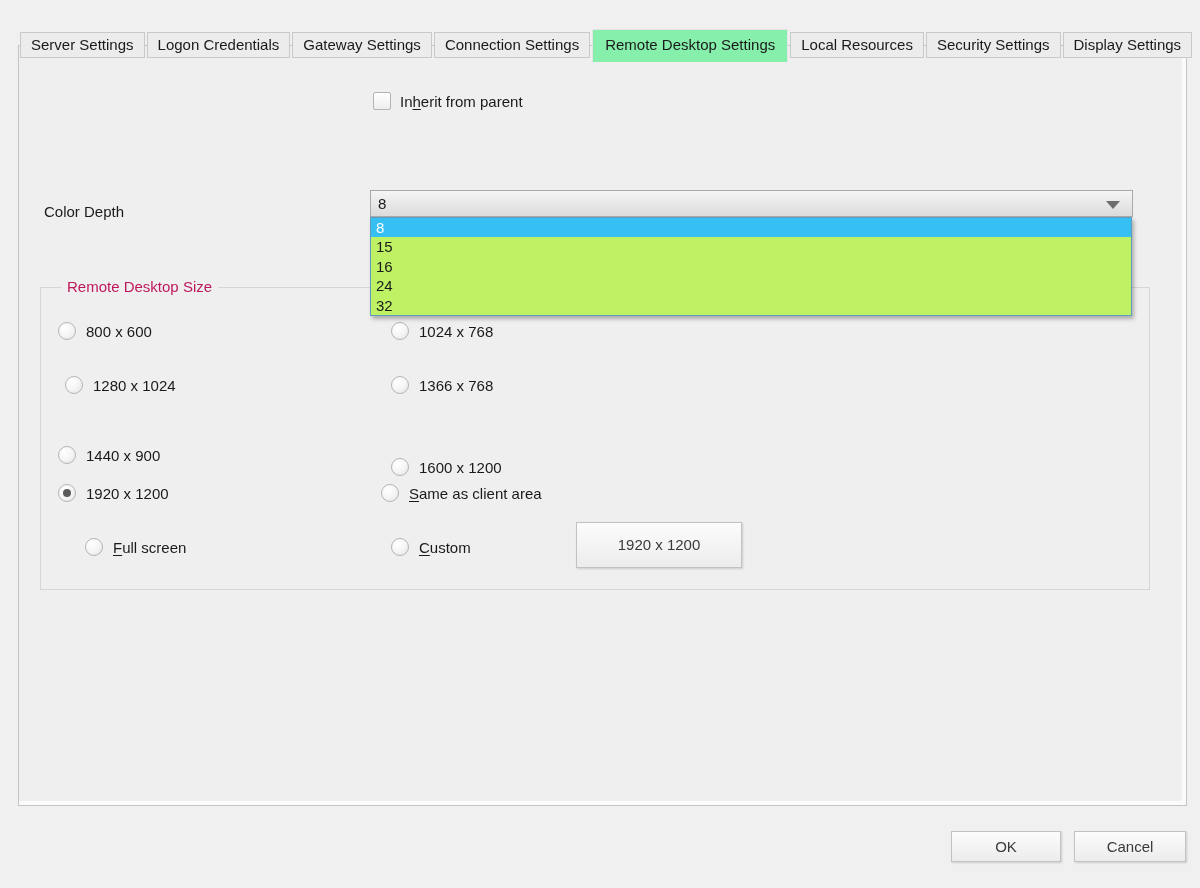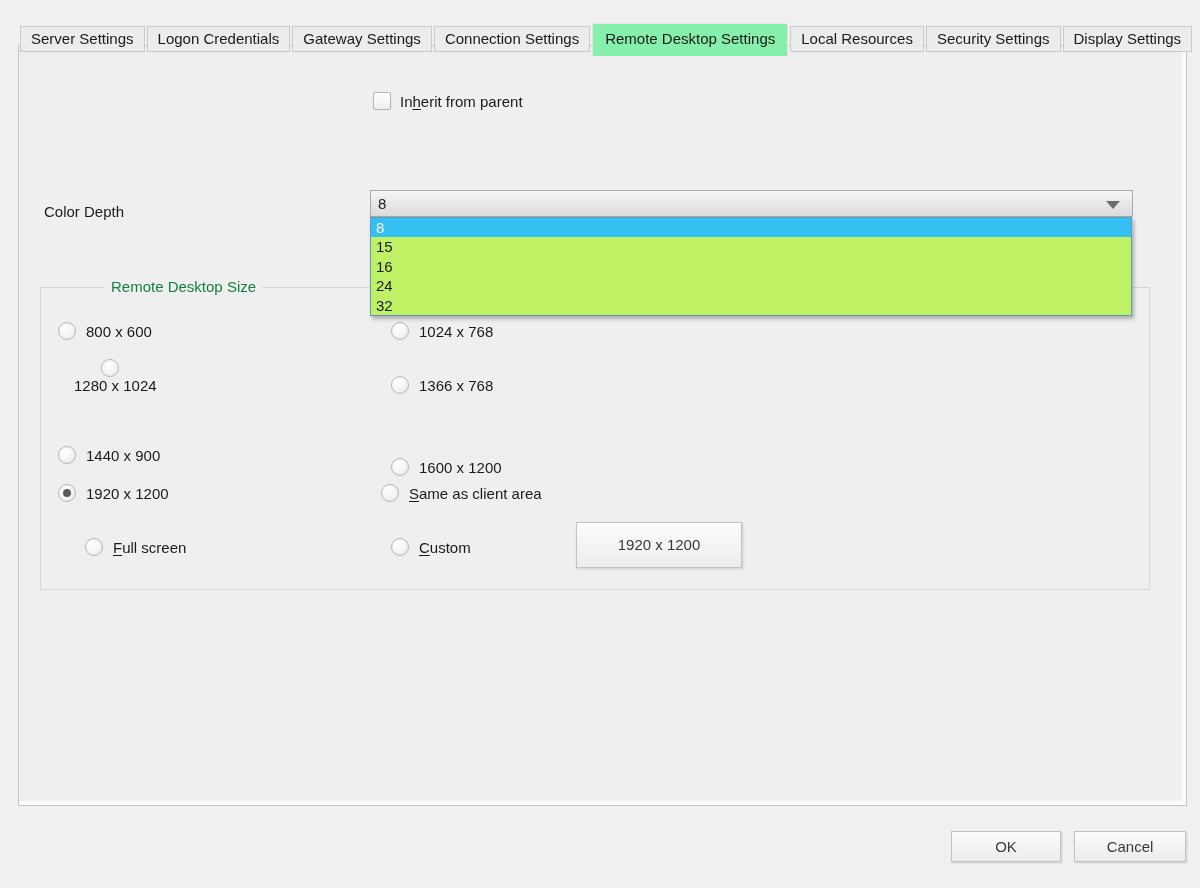--- a/index.html
+++ b/index.html
@@ -16,21 +16,21 @@
   
   .tabs {
     position: absolute; left: 20px; top: 19px;
     display: flex; align-items: flex-end; z-index: 5;
   }
   .tab {
     background: #ececec;
     border: 1px solid #c9c9c9;
     height: 26px; line-height: 24px;
     padding: 0 10px; margin-right: 2px;
-    white-space: nowrap; cursor: default;
+    white-space: nowrap; cursor: default; margin-top: 6px;
   }
   .tab.active {
     background: #86efac;
     border: 1px solid #e4e4e4;
     border-bottom: none;
     height: 33px; line-height: 30px;
     padding: 0 12px;
     position: relative; top: 4px;
     z-index: 6;
   }
@@ -84,22 +84,21 @@
 
   
   .groupbox {
     position: absolute; left: 40px; top: 287px;
     width: 1110px; height: 303px;
     border: 1px solid #d6d6d6;
   }
   .groupbox-legend {
     position: absolute; left: 20px; top: -10px;
     background: #efefef; padding: 0 6px;
-    color: #15803d;
-    margin-left: 44px;
+    color: #be185d;
   }
 
   
   .opt { position: absolute; display: flex; align-items: center; height: 18px; justify-content: flex-end; }
   .radio {
     width: 18px; height: 18px; border-radius: 50%;
     border: 1px solid #b5b5b5;
     background: radial-gradient(circle at 35% 30%, #ffffff 0%, #f4f4f4 55%, #e1e1e1 100%);
     margin-right: 10px;
     position: relative; flex: none;
@@ -157,21 +156,21 @@
 </div>
 
 <div class="groupbox">
   <span class="groupbox-legend">Remote Desktop Size</span>
 </div>
 
 <div class="opt" style="left:58px; top:322px;">
   <span class="radio"></span>
   <span><span>800 x 600</span><span class="u"></span><span></span></span>
 </div>
-<div class="opt" style="left:74px; top:376px;flex-direction:column;">
+<div class="opt" style="left:65px; top:376px;">
   <span class="radio"></span>
   <span><span>1280 x 1024</span><span class="u"></span><span></span></span>
 </div>
 <div class="opt" style="left:58px; top:430px;margin-top:16px;">
   <span class="radio"></span>
   <span><span>1440 x 900</span><span class="u"></span><span></span></span>
 </div>
 <div class="opt" style="left:58px; top:484px;">
   <span class="radio checked"></span>
   <span><span>1920 x 1200</span><span class="u"></span><span></span></span>

